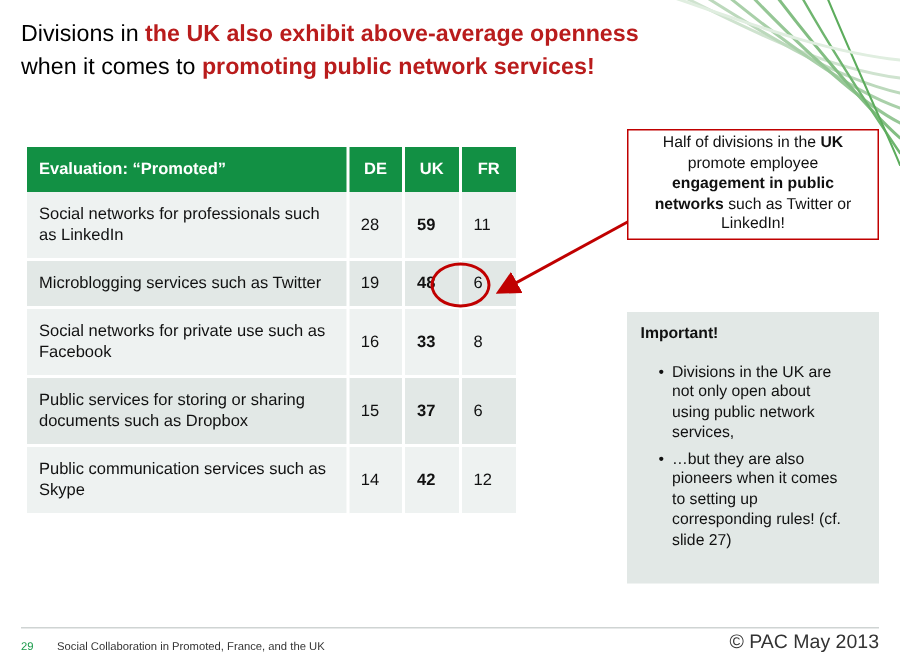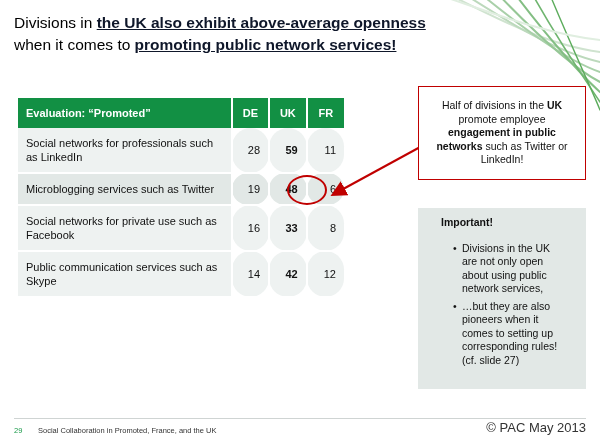--- a/index.html
+++ b/index.html
@@ -25,21 +25,21 @@
   
   .title {
     position: absolute;
     left: 14px; top: 12px;
     width: 420px;
     font-size: 15.5px;
     line-height: 22px;
     color: #1a9a4a;
     font-weight: normal;
   }
-  .title b { font-weight: bold; color: #0f172a; text-decoration: underline; }
+  .title b { font-weight: bold; color: #b91c1c; }
   .title .plain { color: #000000; margin-top: 40px; }
 
   
   .table-wrap {
     position: absolute;
     left: 18px; top: 98px;
     width: 326px;
   }
   table.data {
     border-collapse: collapse;
@@ -67,41 +67,41 @@
     color: #111111;
     border-right: 2px solid #ffffff;
     border-bottom: 2px solid #ffffff;
     vertical-align: middle;
     line-height: 14px;
   }
   table.data td:last-child { border-right: none; }
   table.data tr.odd td { background: #eef2f1; }
   table.data tr.even td { background: #e2e8e6; }
   table.data td.label { width: 228px; }
-  table.data td.val { text-align: right; width: 38px; border-radius: 20px; }
+  table.data td.val { text-align: left; width: 38px; }
   table.data td.val.bold { font-weight: bold; }
 
   
   .ellipse {
     position: absolute;
     border: 2.2px solid #c00000;
     border-radius: 50%;
     width: 40px; height: 30px;
     left: 287px; top: 175px;
     pointer-events: none;
   }
 
   
   .callout {
     position: absolute;
     left: 418px; top: 86px;
     width: 168px;
     border: 1.6px solid #c00000;
     background: #ffffff;
-    padding: 12px 8px;
+    padding: 2px 8px;
     font-size: 10.5px;
     line-height: 13.5px;
     color: #111111;
     text-align: center;
   }
   .callout b { font-weight: bold; }
 
   
   .arrow-svg {
     position: absolute;
@@ -109,21 +109,21 @@
     width: 120px; height: 64px;
     pointer-events: none;
   }
 
   
   .important {
     position: absolute;
     left: 418px; top: 208px;
     width: 168px;
     background: #e2e8e6;
-    padding: 8px 9px 10px 23px;
+    padding: 8px 9px 10px 9px;
     font-size: 10.5px;
     line-height: 13.5px;
     color: #111111;
   }
   .important .hd {
     font-weight: bold;
     margin-bottom: 3px;
   }
   .important ul {
     margin: 12px; padding: 0; list-style: none;
@@ -210,20 +210,26 @@
         <td class="val">19</td>
         <td class="val bold">48</td>
         <td class="val">6</td>
       </tr>
       <tr class="odd">
         <td class="label">Social networks for private use such as Facebook</td>
         <td class="val">16</td>
         <td class="val bold">33</td>
         <td class="val">8</td>
       </tr>
+      <tr class="even">
+        <td class="label">Public services for storing or sharing documents such as Dropbox</td>
+        <td class="val">15</td>
+        <td class="val bold">37</td>
+        <td class="val">6</td>
+      </tr>
       <tr class="odd">
         <td class="label">Public communication services such as Skype</td>
         <td class="val">14</td>
         <td class="val bold">42</td>
         <td class="val">12</td>
       </tr>
     </tbody>
   </table>
 </div>
 

